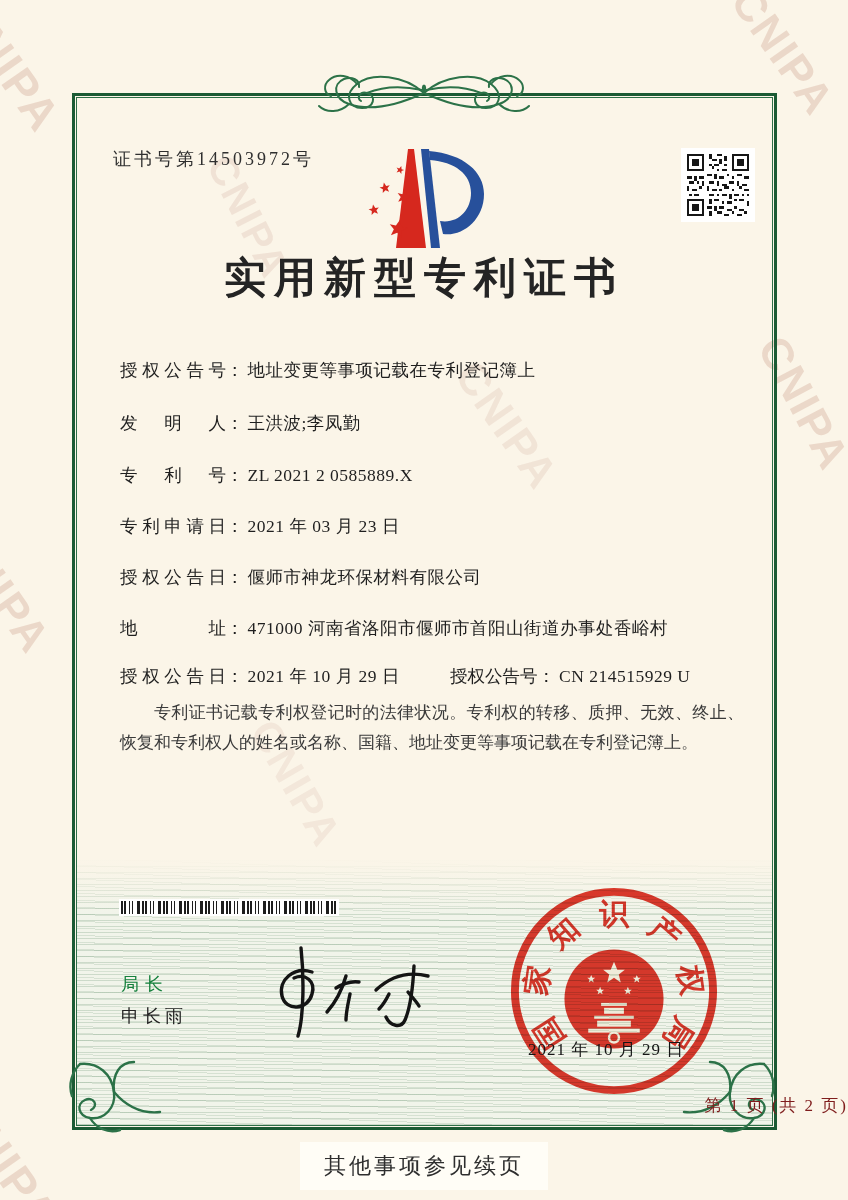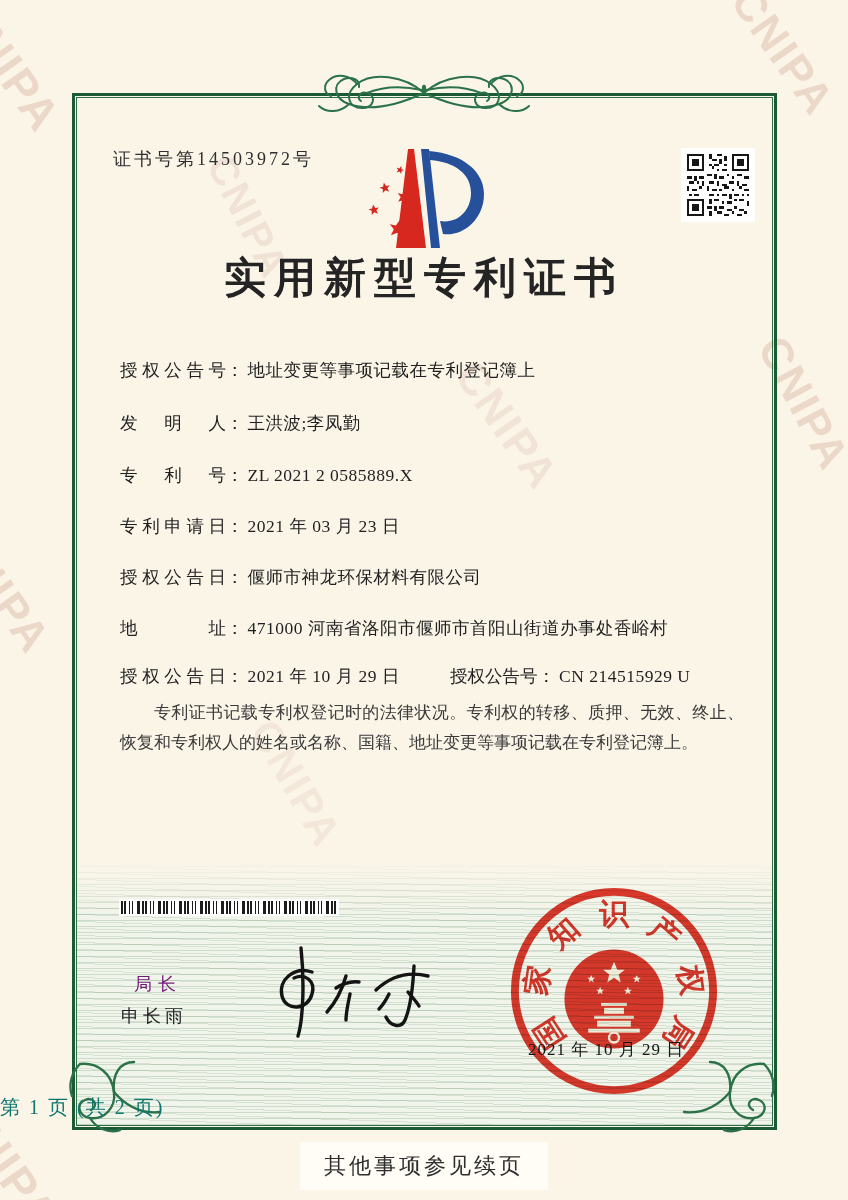--- a/index.html
+++ b/index.html
@@ -54,26 +54,26 @@
   .body-text p{margin:0;text-indent:2em;text-align:justify;}
   
   .barcode{
     position:absolute;left:119px;top:899px;width:220px;height:17px;
     background-color:#fff;border:2px solid #fff;box-sizing:border-box;
     background-image:repeating-linear-gradient(90deg,
       #1d1d1d 0 2px,#fff 2px 3px,#1d1d1d 3px 5px,#fff 5px 8px,
       #1d1d1d 8px 9px,#fff 9px 11px,#1d1d1d 11px 12px,#fff 12px 16px,
       #1d1d1d 16px 19px,#fff 19px 21px);
   }
-  .signer-title{position:absolute;left:121px;top:972px;font-size:18px;letter-spacing:6px;color:#701a75;margin-left:13px;}
+  .signer-title{position:absolute;left:121px;top:972px;font-size:18px;letter-spacing:6px;color:#15803d;}
   .signer-name{position:absolute;left:121px;top:1004px;font-size:18px;letter-spacing:4px;color:#222;}
   .signature{position:absolute;left:248px;top:938px;width:210px;height:108px;}
   .seal{position:absolute;left:505px;top:882px;width:218px;height:218px;opacity:.93;mix-blend-mode:multiply;}
   .seal-date{position:absolute;left:528px;top:1038px;font-size:17px;letter-spacing:1px;color:#151515;}
-  .page-footer{position:absolute;left:0;right:0;top:1094px;text-align:left;font-size:20px;letter-spacing:2px;color:#0f766e;}
+  .page-footer{position:absolute;left:0;right:0;top:1094px;text-align:right;font-size:17px;letter-spacing:2px;color:#7f1d1d;}
   .continuation{
     position:absolute;left:50%;top:1142px;transform:translateX(-50%);
     background:#fffdf6;padding:9px 24px;font-size:22px;letter-spacing:3px;color:#2e2e2e;white-space:nowrap;
   }
 </style>
 </head>
 <body>
 
 <div class="wm" style="left:-14px;top:-12px;font-size:46px;transform:rotate(55deg);">CNIPA</div>
 <div class="wm" style="left:762px;top:-22px;font-size:44px;transform:rotate(55deg);">CNIPA</div>

